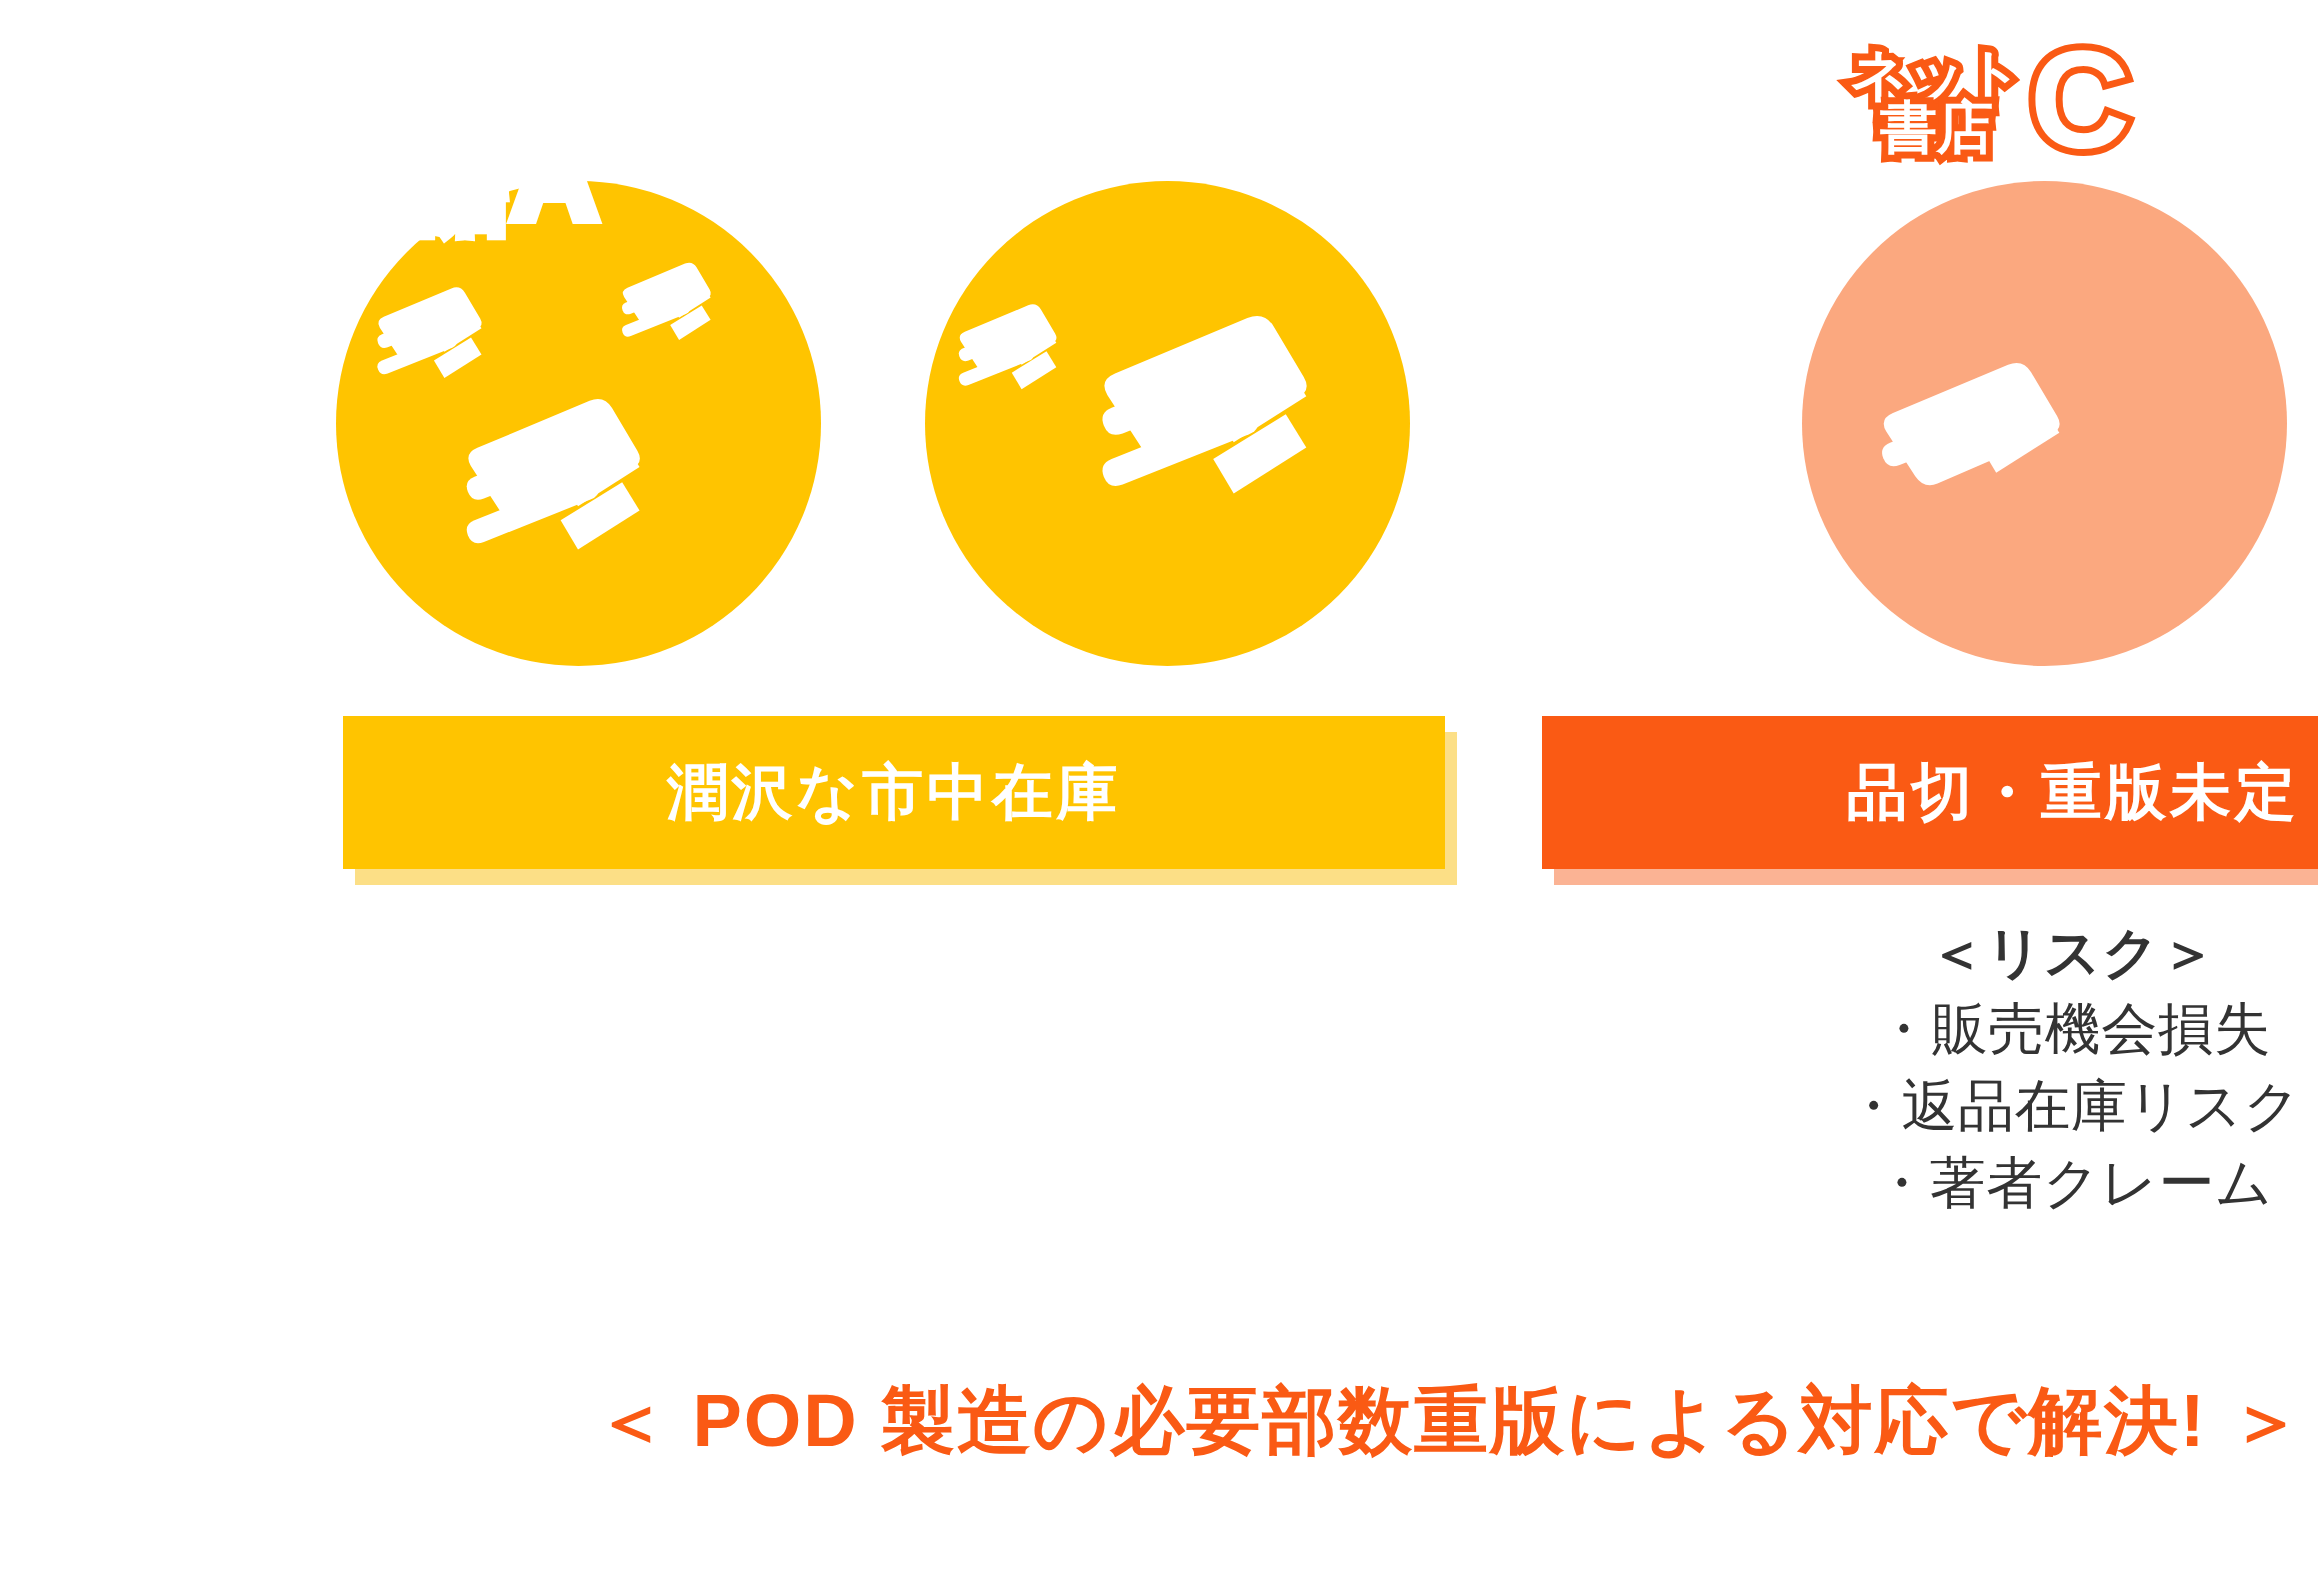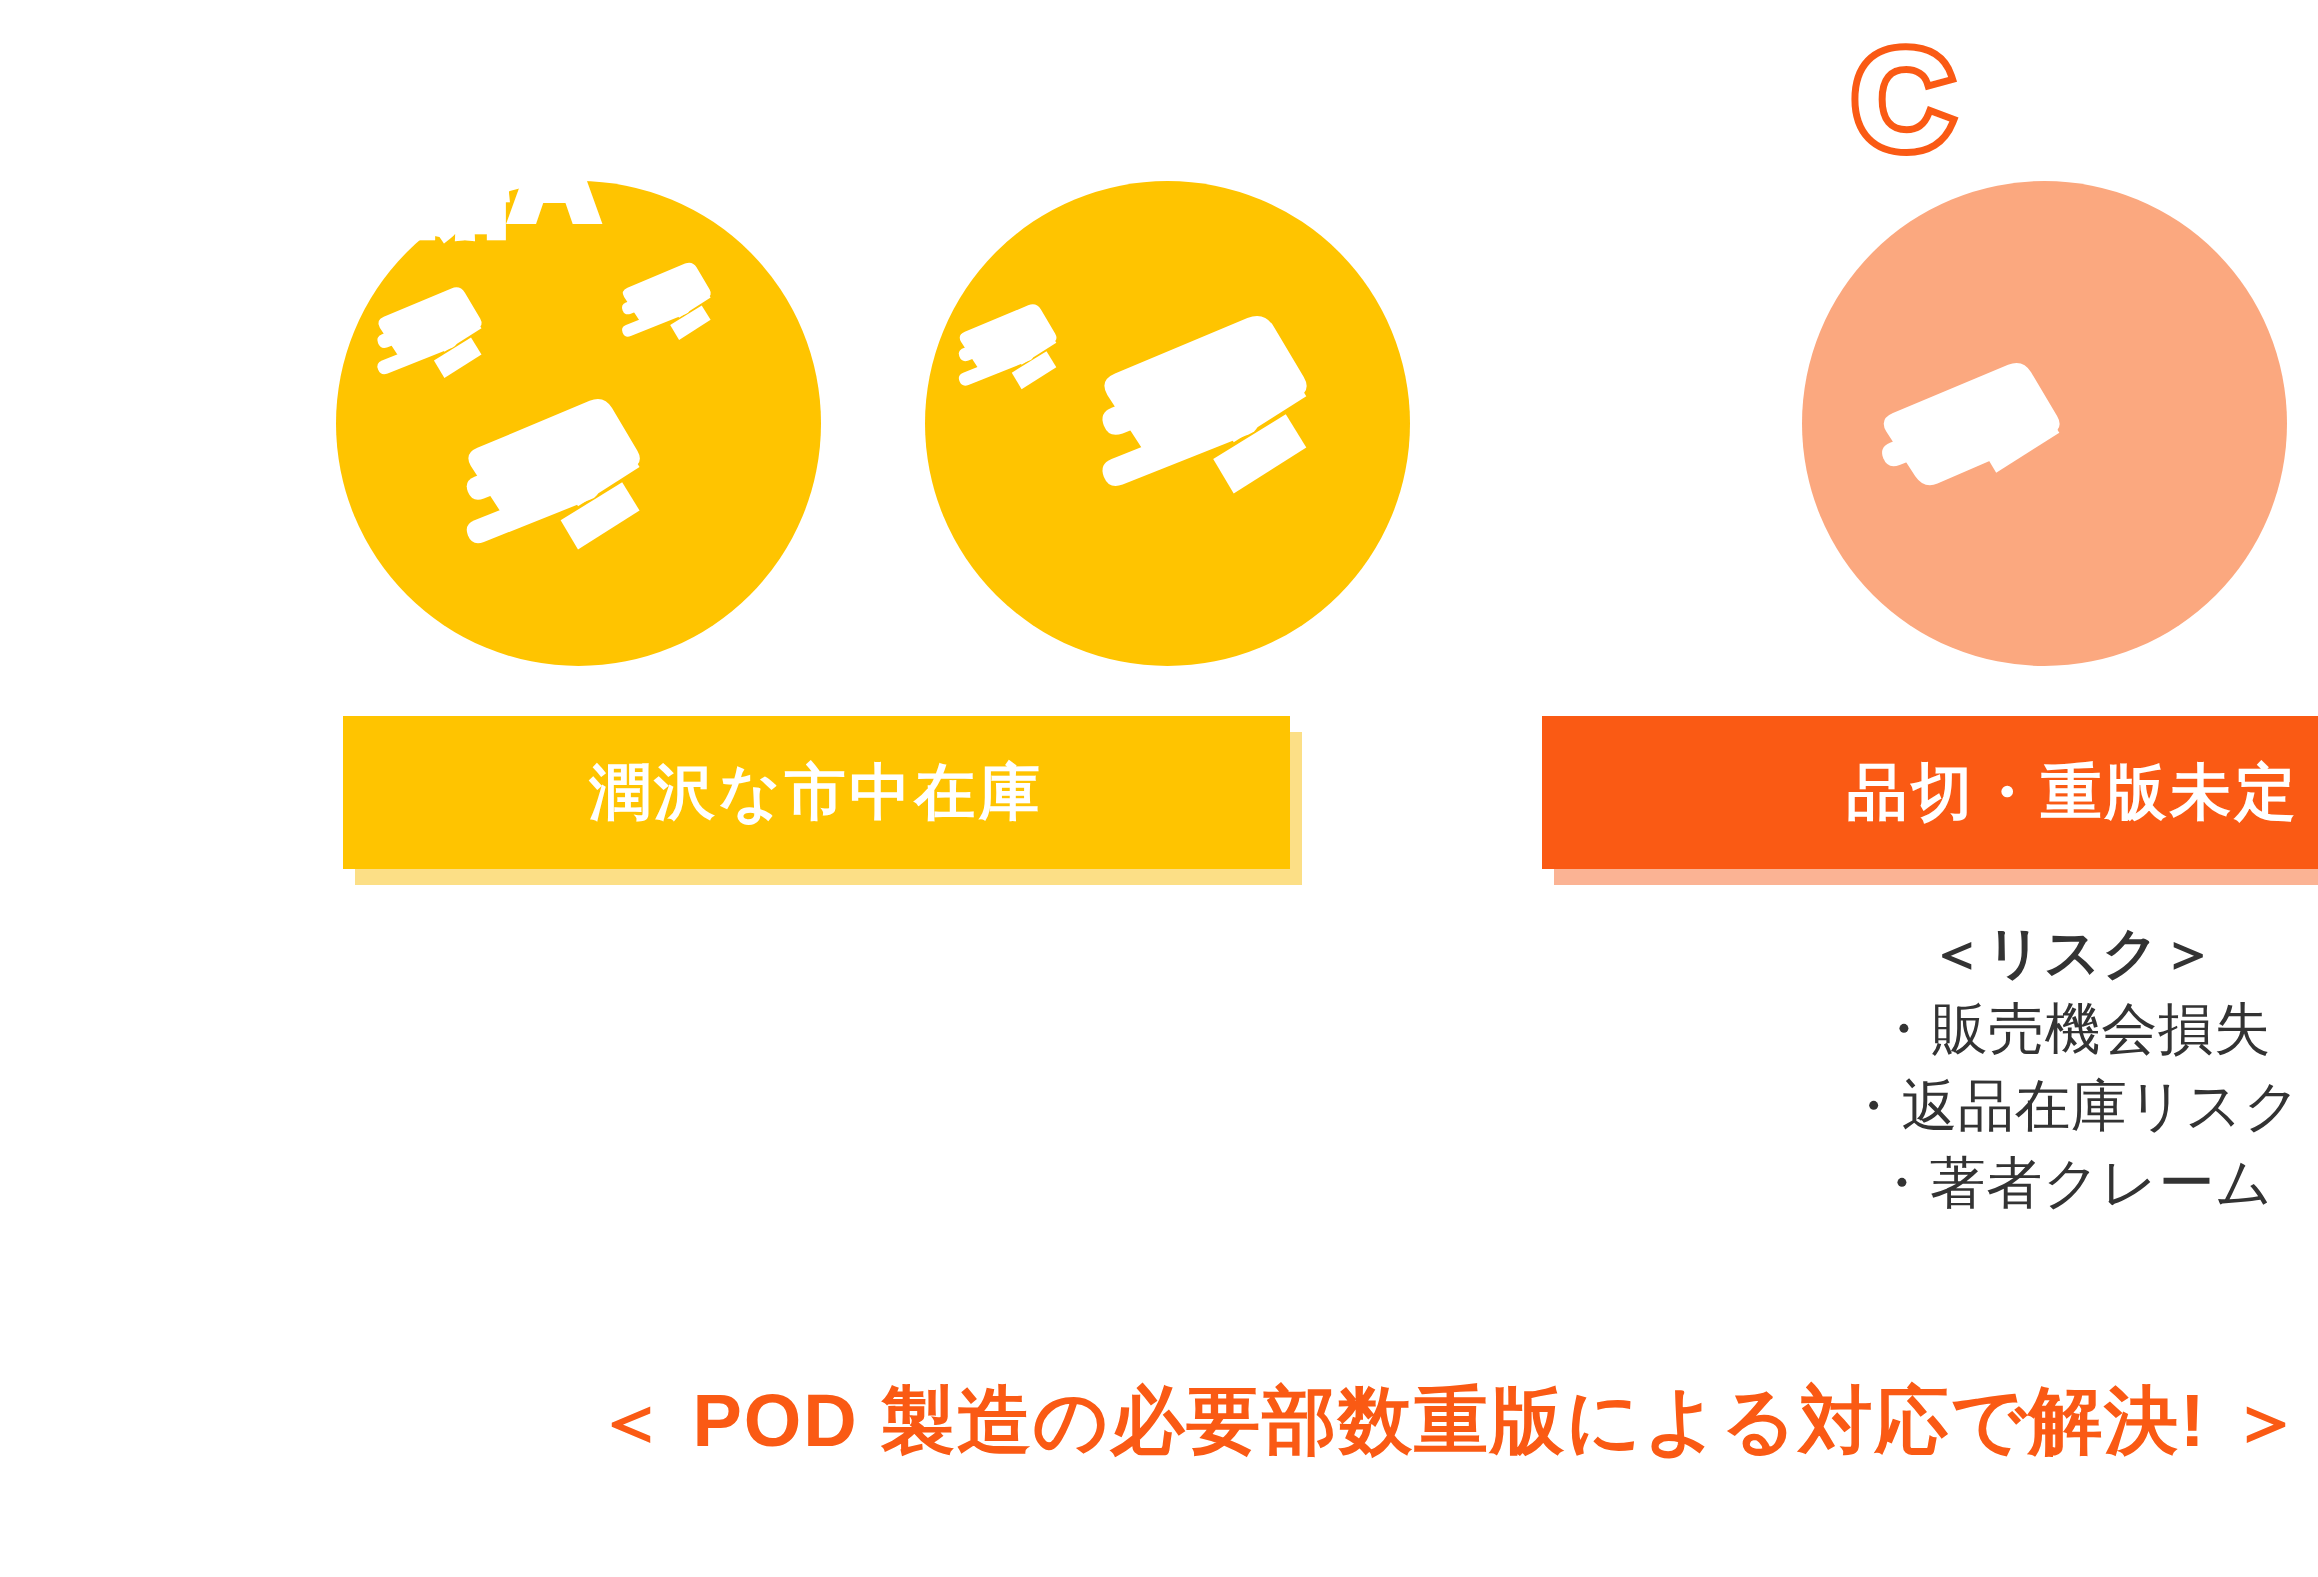--- a/index.html
+++ b/index.html
@@ -105,21 +105,21 @@
   }
   .banner-label {
     color: #ffffff;
     font-size: 61px;
     font-weight: 700;
     letter-spacing: 3.7px;
     line-height: 1;
     white-space: nowrap;
   }
 
-  .banner-stock  { left: 343px;  top: 716px; width: 947px; height: 153px; }
+  .banner-stock  { left: 343px;  top: 716px; width: 1102px; height: 153px; }
   .banner-stock  .banner-shadow { background: #FCDF86; }
   .banner-stock  .banner-body   { background: #FFC400; }
 
   .banner-out    { left: 1542px; top: 716px; width: 1062px; height: 153px; }
   .banner-out    .banner-shadow { background: #FBB394; }
   .banner-out    .banner-body   { background: #FA5A14; }
 
   
   .risk-block {
     position: absolute;
@@ -225,20 +225,24 @@
     <g fill="#ffffff">
       <g transform="translate(140,300) scale(0.80)">
         <path d="M70 250 L380 120 q40 -16 62 20 l70 118 q20 34 -18 50 L190 440 q-36 15 -60 -20 L52 300 q-20 -34 18 -50 Z"></path>
         <path d="M62 330 q-30 12 -18 42 q12 30 44 18 l296 -118 q30 -12 18 -42 q-12 -30 -44 -18 Z"></path>
         <path d="M300 330 L470 225 l48 78 -170 108 Z"></path>
       </g>
     </g>
   </svg>
 </div>
 <div class="shop-tag tag-c">
+  <span class="stack">
+    <span>ネット</span>
+    <span>書店</span>
+  </span>
   <span class="bigc">C</span>
 </div>
 
 <div class="banner-wrap banner-stock">
   <div class="banner-shadow"></div>
   <div class="banner-body">
     <span class="banner-label">潤沢な市中在庫</span>
   </div>
 </div>
 

